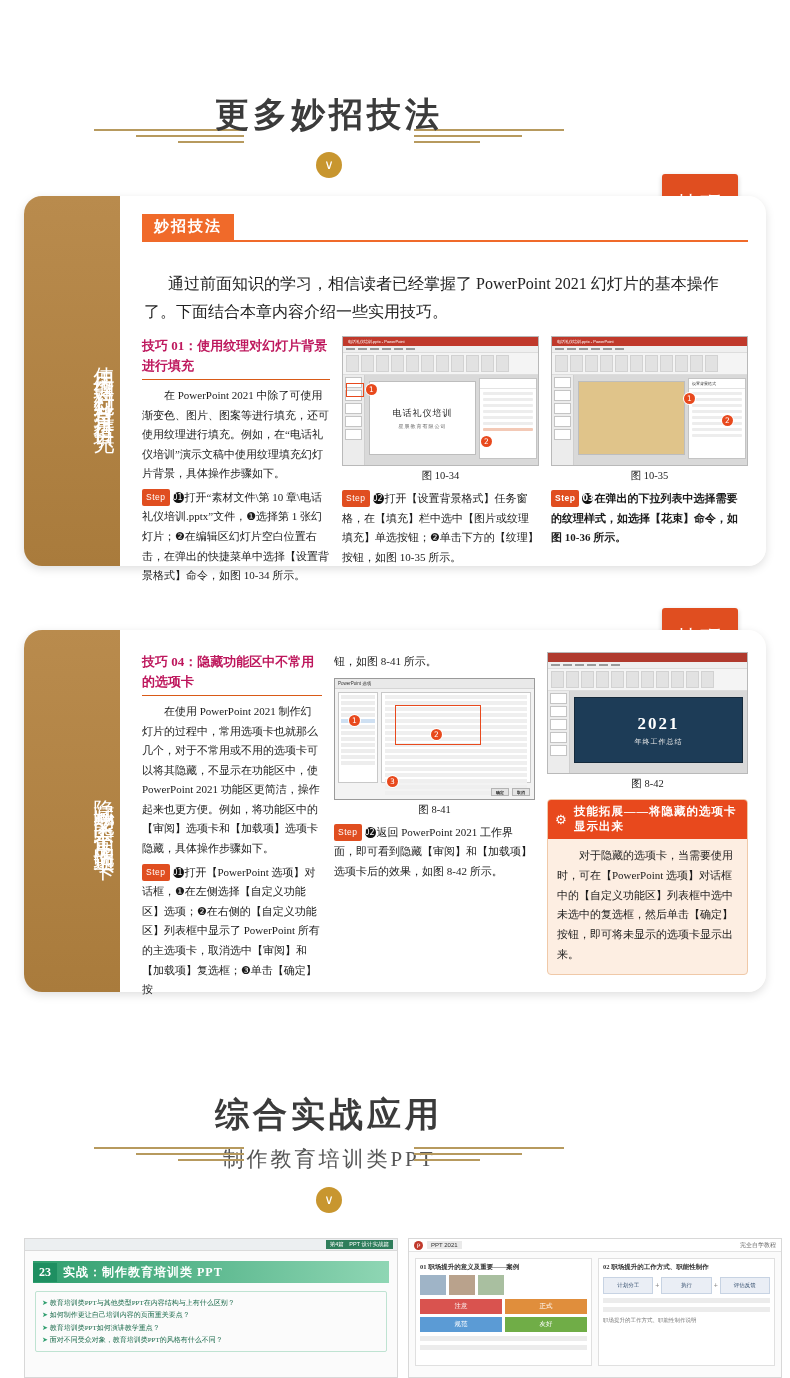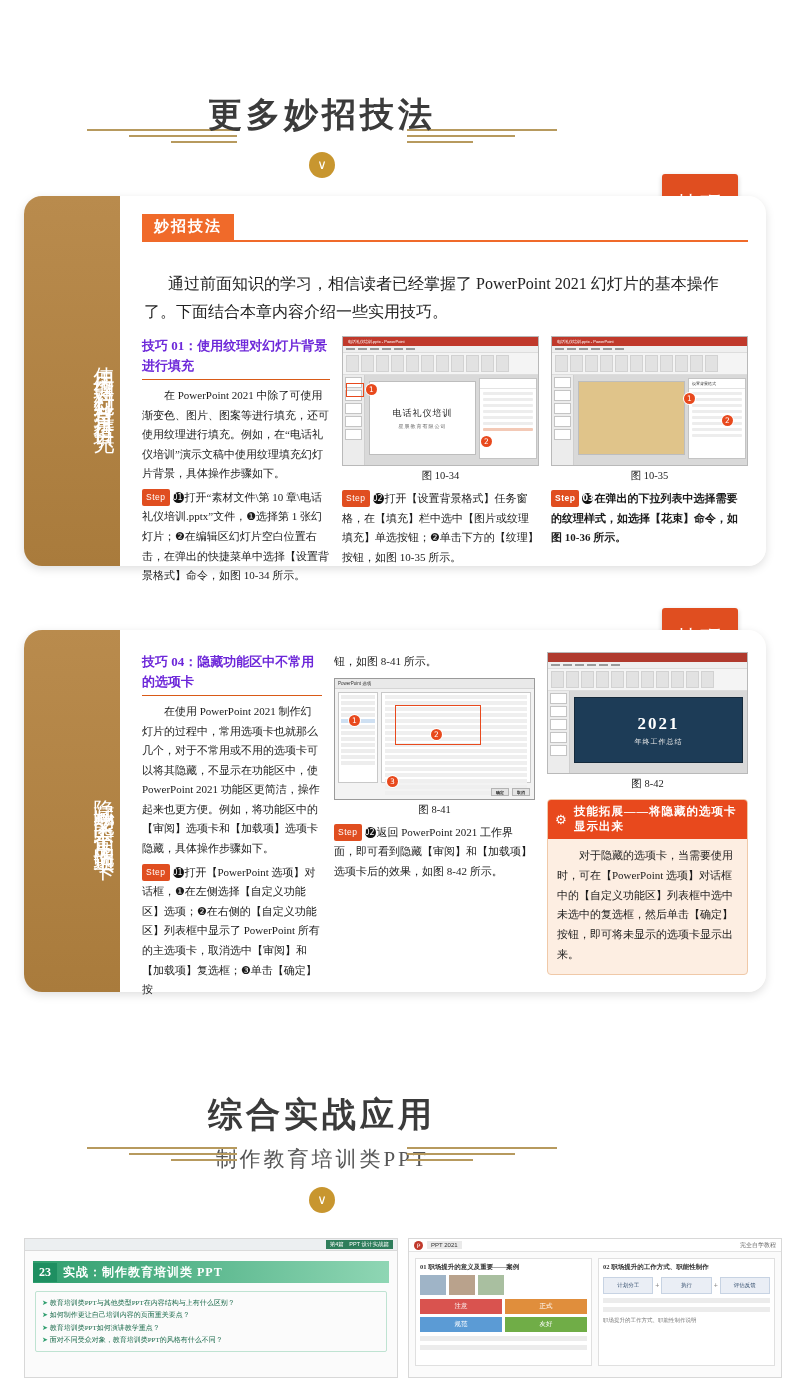--- a/index.html
+++ b/index.html
@@ -13,21 +13,21 @@
     width: 790px;
     height: 1378px;
     margin: 0 auto;
     background: #ffffff;
     overflow: hidden;
   }
 
   
   .section-head {
     position: absolute;
-    left: 9px; width: 626px;
+    left: 16px; width: 626px;
     text-align: center;
   }
   .sh-title {
     font-family: "Liberation Serif", serif;
     font-weight: bold;
     color: #3b3b3b;
     font-size: 34px;
     letter-spacing: 4px;
     display: inline-block;
     position: relative;
@@ -171,21 +171,21 @@
   }
   .cols {
     display: flex;
     margin-top: 10px;
     gap: 12px;
   }
   .col { flex: 1 1 0; min-width: 0; }
   .sub-head {
     font-family: "Liberation Serif", serif;
     font-size: 13px;
-    color: #6d28d9;
+    color: #be185d;
     font-weight: bold;
     line-height: 1.5;
     border-bottom: 1.5px solid #d95a17;
     padding-bottom: 4px;
     margin-bottom: 6px;
   }
   .para {
     font-family: "Liberation Serif", serif;
     font-size: 11px;
     line-height: 1.78;

